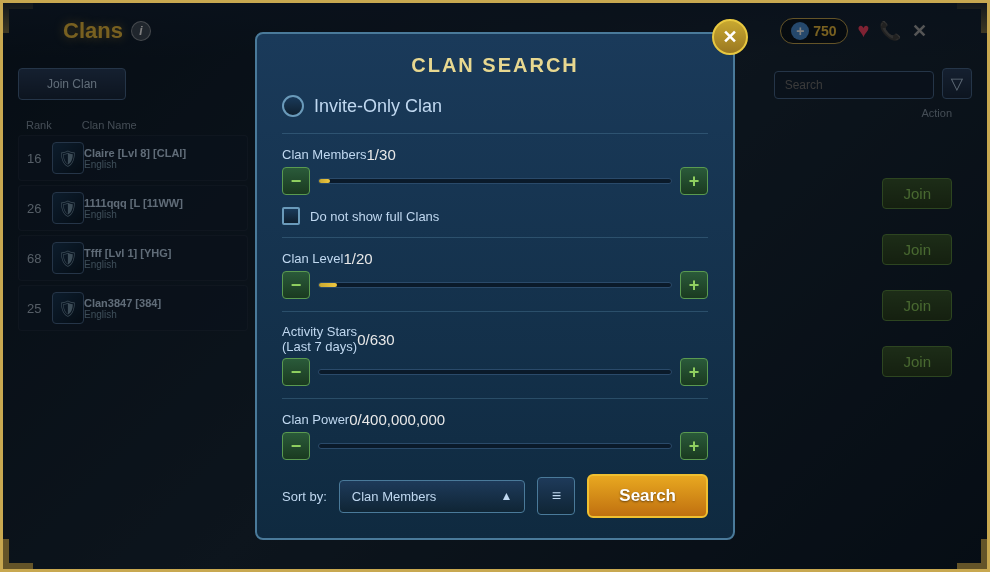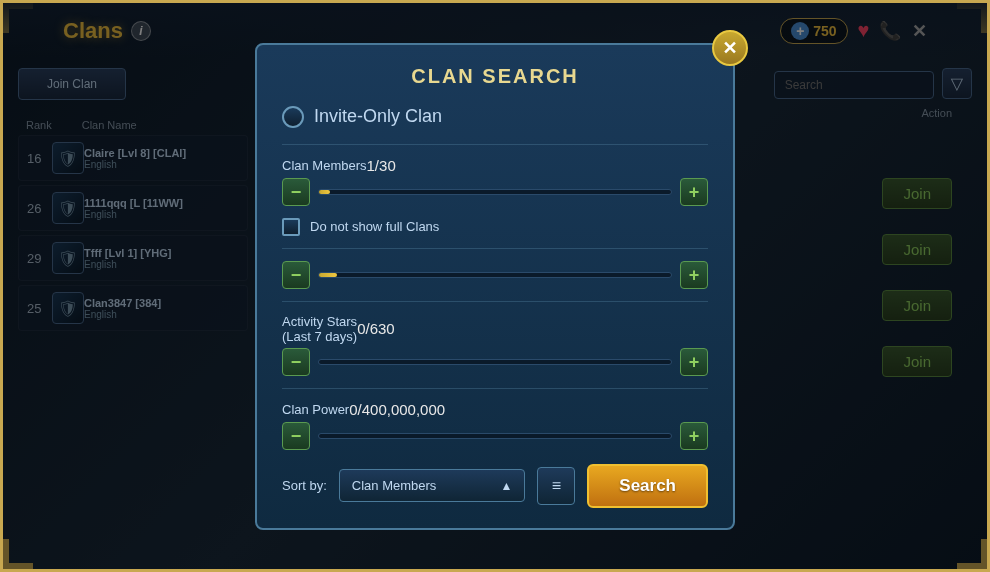--- a/index.html
+++ b/index.html
@@ -570,21 +570,21 @@
       </div>
       <div class="clan-row">
         <span class="clan-rank">26</span>
         <div class="clan-emblem">🛡</div>
         <div class="clan-info">
           <div class="clan-name">1111qqq [L [11WW]</div>
           <div class="clan-lang">English</div>
         </div>
       </div>
       <div class="clan-row">
-        <span class="clan-rank">29</span>
+        <span class="clan-rank">68</span>
         <div class="clan-emblem">🛡</div>
         <div class="clan-info">
           <div class="clan-name">Tfff [Lvl 1] [YHG]</div>
           <div class="clan-lang">English</div>
         </div>
       </div>
       <div class="clan-row">
         <span class="clan-rank">25</span>
         <div class="clan-emblem">🛡</div>
         <div class="clan-info">
@@ -649,20 +649,24 @@
       </div>
 
       <div class="checkbox-row">
         <div class="checkbox-box"></div>
         <span class="checkbox-label">Do not show full Clans</span>
       </div>
 
       <div class="divider"></div>
 
       <div class="slider-section">
+        <div class="slider-label-row">
+          <span class="slider-label">Clan Level</span>
+          <span class="slider-value">1/20</span>
+        </div>
         <div class="slider-row">
           <div class="slider-btn">−</div>
           <div class="slider-track">
             <div class="slider-fill" style="width:5%;"></div>
           </div>
           <div class="slider-btn">+</div>
         </div>
       </div>
 
       <div class="divider"></div>

